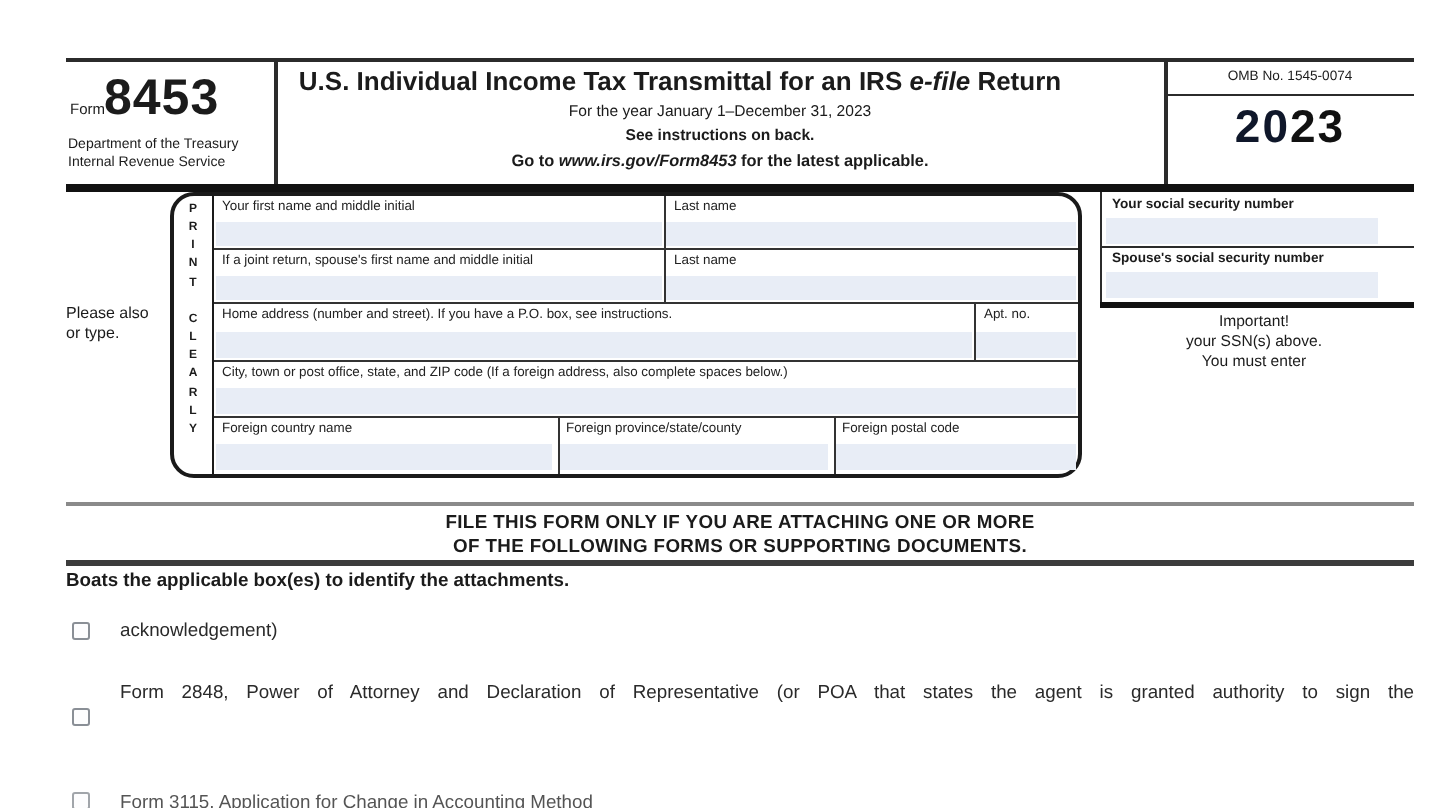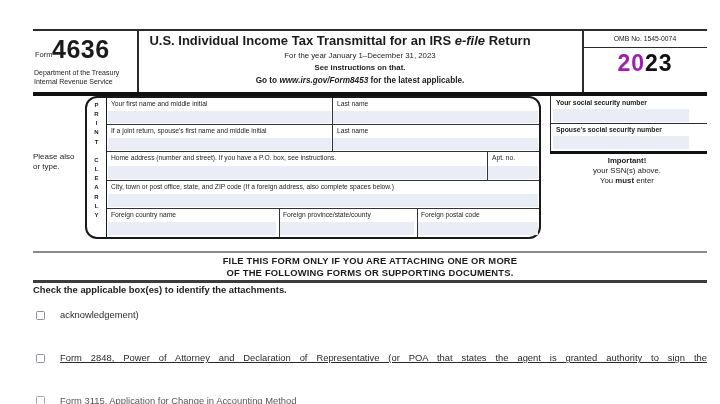--- a/index.html
+++ b/index.html
@@ -16,41 +16,41 @@
   .form-word { position:absolute; left:35px; top:50px; font-size:7.5px; }
   .form-num  { position:absolute; left:52px; top:35px; font-size:25px; font-weight:bold; letter-spacing:.5px; }
   .dept { position:absolute; left:34px; top:69px; font-size:7px; line-height:8.5px; width:102px; }
   .title-block { position:absolute; left:138px; top:0; width:444px; text-align:center; }
   .title { position:absolute; left:0; top:33px; width:404px; font-size:13px; font-weight:bold; }
   .subtitle { position:absolute; left:0; top:51px; width:444px; font-size:7.8px; }
   .see { position:absolute; left:0; top:63px; width:444px; font-size:7.8px; font-weight:bold; }
   .goto { position:absolute; left:0; top:76px; width:444px; font-size:8.2px; font-weight:bold; }
   .omb { position:absolute; left:583px; top:35px; width:124px; text-align:center; font-size:6.8px; }
   .year { position:absolute; left:583px; top:50px; width:124px; text-align:center; font-size:23px; font-weight:bold; letter-spacing:1px; }
-  .y-light { color:#a21caf; }
+  .y-light { color:#0f172a; }
   .y-dark { color:#111; }
 
   
   .nblock { position:absolute; left:85px; top:96px; width:456px; height:143px;
             border:2px solid #1a1a1a; border-radius:12px; }
   .strip { position:absolute; left:0; top:0; width:20px; height:139px;
            border-right:1.5px solid #1a1a1a; font-size:6px; font-weight:bold;
            text-align:center; line-height:9.15px; white-space:pre-line; padding-top:3px; }
   .hdiv { position:absolute; left:20px; width:432px; height:1px; background:#333; }
   .vdiv { position:absolute; width:1px; background:#333; }
   .flabel { position:absolute; font-size:6.7px; color:#222; white-space:nowrap; }
   .fill { position:absolute; background:#e8edf6; }
 
   .please { position:absolute; left:33px; top:152px; width:50px; font-size:8px; line-height:10px; }
 
   
   .ssn-label { position:absolute; font-size:6.8px; font-weight:bold; white-space:nowrap; }
   .important { position:absolute; left:552px; top:156px; width:150px; text-align:center;
                font-size:7.8px; line-height:10.2px; }
-  .important .t { font-weight:bold; }
+  .important .t { font-weight:normal; }
 
   
   .banner { position:absolute; left:33px; width:674px; text-align:center;
             font-size:9.4px; font-weight:bold; letter-spacing:.2px; }
   .check-instr { position:absolute; left:33px; top:284px; font-size:9.4px; font-weight:bold; }
   .cbx { position:absolute; left:36px; width:9px; height:9px;
          border:1.2px solid #8a8f96; border-radius:1.5px; background:#fdfdfe; }
   .item-text { position:absolute; left:60px; width:647px; font-size:9.4px; line-height:17.5px; color:#2a2a2a; }
   .jline { text-align:justify; text-align-last:justify; }
   .faded { opacity:.8; }
@@ -60,30 +60,30 @@
 <body>
 
 <div id="page">
 
   <div class="rule" style="left:33px; top:29px; width:674px; height:1.5px;"></div>
   <div class="vline" style="left:137px; top:29px; height:64px;"></div>
   <div class="vline" style="left:582px; top:29px; height:64px;"></div>
   <div class="rule" style="left:33px; top:92px; width:674px; height:3.5px; background:#111;"></div>
 
   <span class="form-word">Form</span>
-  <span class="form-num">4636</span>
+  <span class="form-num">8453</span>
   <div class="dept">
     <div>Department of the Treasury</div>
     <div>Internal Revenue Service</div>
   </div>
 
   <div class="title-block">
     <div class="title"><span>U.S. Individual Income Tax Transmittal for an IRS </span><i>e-file</i><span> Return</span></div>
     <div class="subtitle">For the year January 1–December 31, 2023</div>
-    <div class="see">See instructions on that.</div>
+    <div class="see">See instructions on back.</div>
     <div class="goto"><span>Go to </span><i class="url">www.irs.gov/Form8453</i><span> for the latest applicable.</span></div>
   </div>
 
   <div class="omb">OMB No. 1545-0074</div>
   <div class="rule" style="left:583px; top:47px; width:124px; height:1px;"></div>
   <div class="year"><span class="y-light">20</span><span class="y-dark">23</span></div>
 
   <div class="please">Please also or type.</div>
 
   <div class="nblock">
@@ -149,29 +149,29 @@
     <div class="t">Important!</div>
     <div>your SSN(s) above.</div>
     <div><span>You </span><span class="t">must</span><span> enter</span></div>
   </div>
 
   <div class="rule" style="left:33px; top:251px; width:674px; height:1.5px; background:#8a8a8a;"></div>
   <div class="banner" style="top:255px;">FILE THIS FORM ONLY IF YOU ARE ATTACHING ONE OR MORE</div>
   <div class="banner" style="top:267px;">OF THE FOLLOWING FORMS OR SUPPORTING DOCUMENTS.</div>
   <div class="rule" style="left:33px; top:280px; width:674px; height:3px; background:#3c3c3c;"></div>
 
-  <div class="check-instr">Check the applicable box(es) to identify the attachments.</div>
+  <div class="check-instr">Boats the applicable box(es) to identify the attachments.</div>
 
   <div class="cbx" style="top:311px;"></div>
   <div class="item-text" style="top:306px;">
     <div>acknowledgement)</div>
   </div>
 
   <div class="cbx" style="top:354px;"></div>
-  <div class="item-text" style="top:349px;text-decoration:underline;">
+  <div class="item-text" style="top:337px;">
     <div class="jline">Form 2848, Power of Attorney and Declaration of Representative (or POA that states the agent is granted authority to sign the</div>
   </div>
 
   <div class="cbx faded" style="top:396px;"></div>
   <div class="item-text faded" style="top:392px;">
     <div>Form 3115, Application for Change in Accounting Method</div>
   </div>
 
 </div>
 

